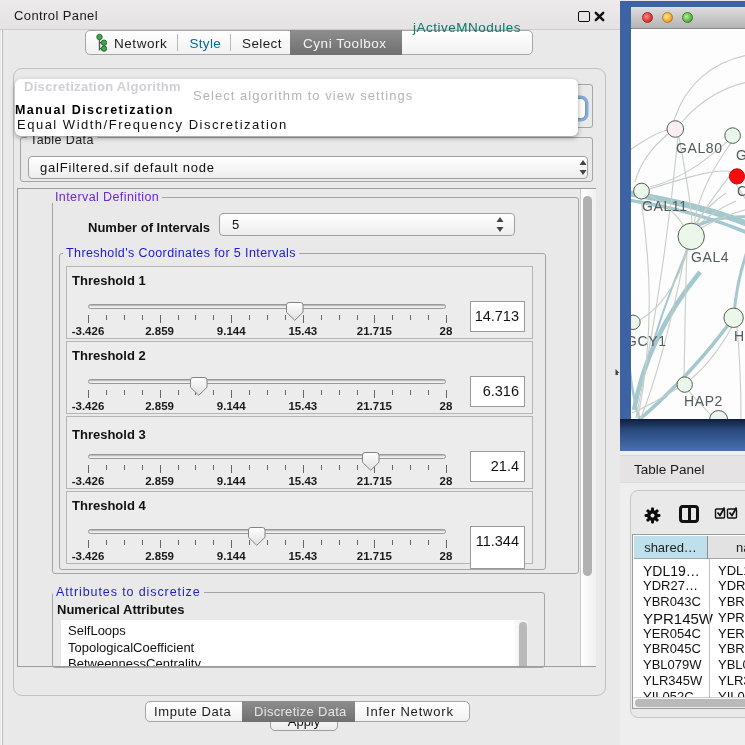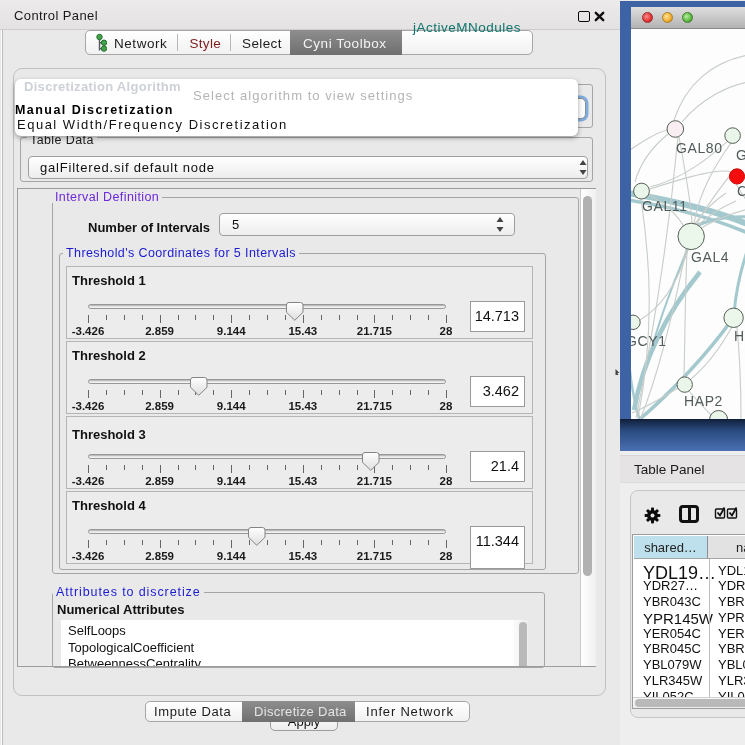--- a/index.html
+++ b/index.html
@@ -22,21 +22,21 @@
 
 <svg class="abs" style="left:593px;top:9.5px;" width="13" height="13" viewBox="0 0 14 14">
   <path d="M3 3 L11 11 M11 3 L3 11" stroke="#111" stroke-width="2.6" stroke-linecap="round"></path>
 </svg>
 
 <div class="abs" style="left:85px;top:30px;width:448px;height:25px;background:linear-gradient(#ffffff,#f1f1f1);border:1px solid #a6a6a6;border-radius:5px;box-sizing:border-box;"></div>
 <div class="abs" style="left:290px;top:30px;width:112px;height:25px;background:linear-gradient(#8e8e8e,#6f6f6f);"></div>
 <div class="abs" style="left:177px;top:34px;width:1px;height:17px;background:#b9b9b9;"></div>
 <div class="abs" style="left:230px;top:34px;width:1px;height:17px;background:#b9b9b9;"></div>
 <div class="abs" style="left:114px;top:36px;font-size:13.5px;letter-spacing:0.55px;color:#1c1c1c;">Network</div>
-<div class="abs" style="left:189.5px;top:36px;font-size:13.5px;letter-spacing:0.3px;color:#7f1d1d;">Style</div>
+<div class="abs" style="left:189.5px;top:36px;font-size:13.5px;letter-spacing:0.3px;color:#0369a1;">Style</div>
 <div class="abs" style="left:242px;top:36px;font-size:13.5px;letter-spacing:0.4px;color:#1c1c1c;">Select</div>
 <div class="abs" style="left:303px;top:36px;font-size:13.5px;letter-spacing:0.55px;color:#f3f3f3;">Cyni Toolbox</div>
 <div class="abs" style="left:413px;top:20px;font-size:13.5px;letter-spacing:0.5px;color:#0f766e;">jActiveMNodules</div>
 
 <svg class="abs" style="left:93px;top:32px;" width="14" height="20" viewBox="0 0 14 20">
   <path d="M6.5 5 L6.5 18.6 M6.5 10.7 L10 10.7 M6.5 16.6 L10 16.6" stroke="#565664" stroke-width="1.4" fill="none"></path>
   <circle cx="6.5" cy="5" r="2.7" fill="#44a34c" stroke="#1f7029" stroke-width="1"></circle>
   <circle cx="11" cy="10.7" r="2.7" fill="#44a34c" stroke="#1f7029" stroke-width="1"></circle>
   <circle cx="11" cy="16.6" r="2.7" fill="#44a34c" stroke="#1f7029" stroke-width="1"></circle>
 </svg>
@@ -149,21 +149,21 @@
     <div class="abs" style="left:419px;top:400px;width:54px;text-align:center;font-size:11.5px;font-weight:bold;color:#1a1a1a;">28</div>
     <svg class="abs" style="left:190.22931648953096px;top:376.5px;" width="18" height="19" viewBox="0 0 18 19">
       <path d="M3 0.5 L14.5 0.5 Q17 0.5 17 3 L17 10.3 L8.75 18.3 L0.5 10.3 L0.5 3 Q0.5 0.5 3 0.5 Z" fill="url(#tg1)" stroke="#848484" stroke-width="1"></path>
       <defs>
         <linearGradient id="tg1" x1="0" y1="0" x2="0" y2="1">
           <stop offset="0" stop-color="#ffffff"></stop>
           <stop offset="1" stop-color="#dedede"></stop>
         </linearGradient>
       </defs>
     </svg>
-    <div class="abs" style="left:470px;top:376px;width:55px;height:31px;background:#fff;border:1px solid #9a9a9a;box-sizing:border-box;text-align:right;padding-right:5px;line-height:29px;font-size:14.5px;color:#111;">3.462</div>
+    <div class="abs" style="left:470px;top:376px;width:55px;height:31px;background:#fff;border:1px solid #9a9a9a;box-sizing:border-box;text-align:right;padding-right:5px;line-height:29px;font-size:14.5px;color:#111;">6.316</div>
     <div class="abs" style="left:65.5px;top:415.5px;width:467.5px;height:73.5px;background:#ececec;border:1px solid #b5b5b5;box-sizing:border-box;"></div>
     <div class="abs" style="left:72px;top:427px;font-size:13px;font-weight:bold;color:#111;">Threshold 3</div>
     <div class="abs" style="left:88px;top:454px;width:358px;height:5px;background:linear-gradient(#a8a8a8,#e9e9e9 55%,#f6f6f6);border:1px solid #989898;border-radius:3px;box-sizing:border-box;"></div>
     <div class="abs" style="left:88.0px;top:465px;width:1px;height:7.5px;background:#666;"></div>
     <div class="abs" style="left:105.9px;top:465px;width:1px;height:4.5px;background:#666;"></div>
     <div class="abs" style="left:123.8px;top:465px;width:1px;height:4.5px;background:#666;"></div>
     <div class="abs" style="left:141.7px;top:465px;width:1px;height:4.5px;background:#666;"></div>
     <div class="abs" style="left:159.6px;top:465px;width:1px;height:7.5px;background:#666;"></div>
     <div class="abs" style="left:177.5px;top:465px;width:1px;height:4.5px;background:#666;"></div>
     <div class="abs" style="left:195.4px;top:465px;width:1px;height:4.5px;background:#666;"></div>
@@ -372,21 +372,21 @@
   <rect x="1.5" y="4" width="9" height="9" fill="none" stroke="#111" stroke-width="1.4" rx="1"></rect>
   <path d="M3.5 7.5 L6 10.5 L10.5 2.5" stroke="#111" stroke-width="1.8" fill="none"></path>
   <rect x="13.5" y="4" width="9" height="9" fill="none" stroke="#111" stroke-width="1.4" rx="1"></rect>
   <path d="M15.5 7.5 L18 10.5 L22.5 2.5" stroke="#111" stroke-width="1.8" fill="none"></path>
 </svg>
 
 <div class="abs" style="left:632px;top:534px;width:113px;height:175px;background:#ffffff;border:1px solid #9c9c9c;border-right:none;box-sizing:border-box;overflow:hidden;">
   <div style="position:absolute;left:1px;top:1px;width:74px;height:23px;background:#bee0ec;border-right:1px solid #8f8f8f;border-bottom:1px solid #a5a5a5;box-sizing:border-box;text-align:center;font-size:13px;color:#222;line-height:23px;">shared…</div>
   <div style="position:absolute;left:75px;top:1px;width:40px;height:23px;background:#e2e2e2;border-bottom:1px solid #a5a5a5;box-sizing:border-box;font-size:13px;color:#222;line-height:23px;padding-left:28px;">na</div>
   <div id="tbl">
-      <div style="position:absolute;left:10px;top:27.5px;font-size:18px;color:#111;">YDL19…</div>
+      <div style="position:absolute;left:10px;top:27.5px;font-size:14px;color:#111;">YDL19…</div>
       <div style="position:absolute;left:85px;top:27.5px;font-size:13px;color:#111;">YDL1</div>
       <div style="position:absolute;left:10px;top:43.3px;font-size:13px;color:#111;">YDR27…</div>
       <div style="position:absolute;left:85px;top:43.3px;font-size:13px;color:#111;">YDR2</div>
       <div style="position:absolute;left:10px;top:59.0px;font-size:13px;color:#111;">YBR043C</div>
       <div style="position:absolute;left:85px;top:59.0px;font-size:13px;color:#111;">YBR0</div>
       <div style="position:absolute;left:10px;top:74.8px;font-size:15px;color:#111;">YPR145W</div>
       <div style="position:absolute;left:85px;top:74.8px;font-size:13px;color:#111;">YPR1</div>
       <div style="position:absolute;left:10px;top:90.5px;font-size:13px;color:#111;">YER054C</div>
       <div style="position:absolute;left:85px;top:90.5px;font-size:13px;color:#111;">YER0</div>
       <div style="position:absolute;left:10px;top:106.3px;font-size:13px;color:#111;">YBR045C</div>

